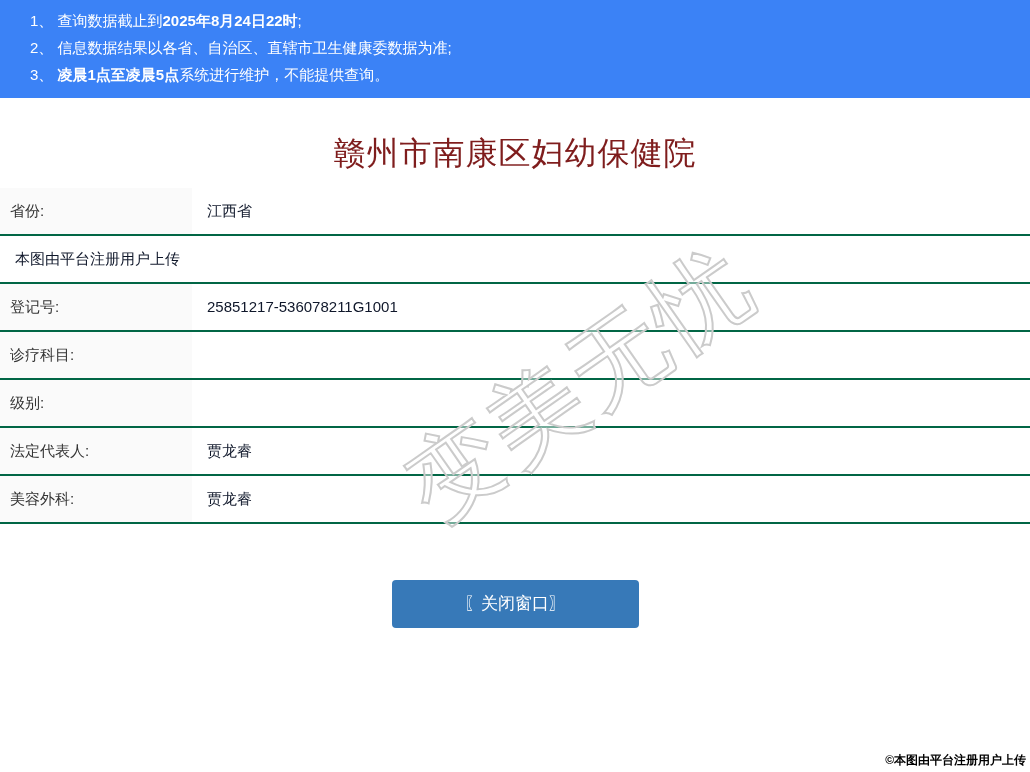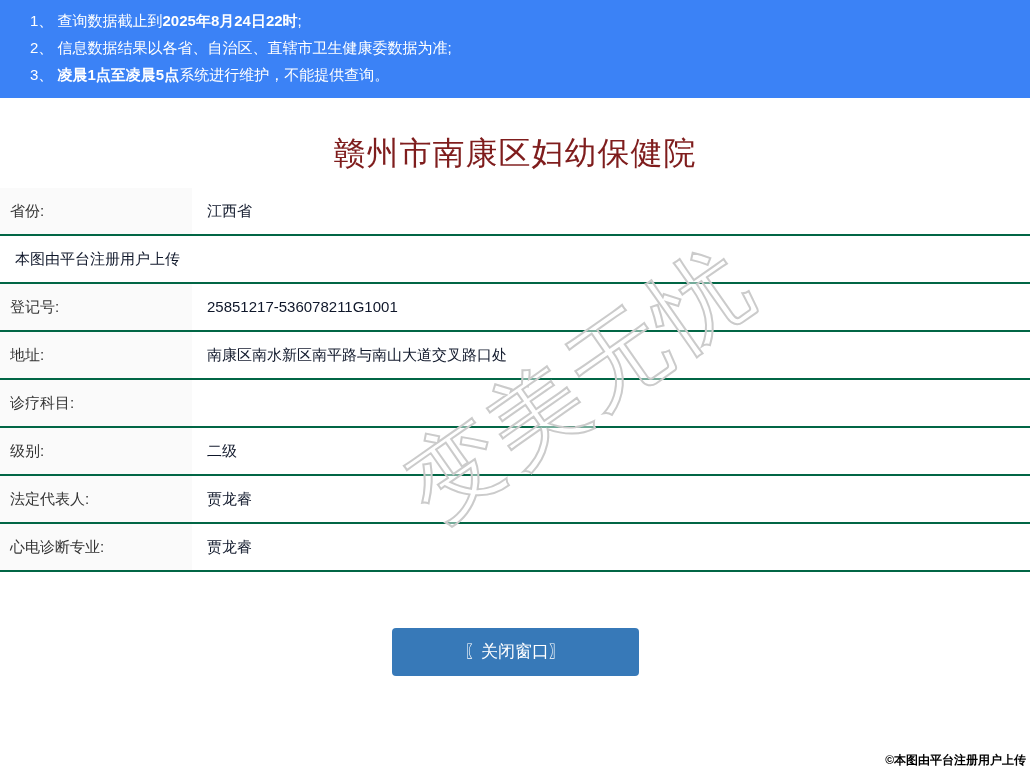--- a/index.html
+++ b/index.html
@@ -122,36 +122,31 @@
     <div class="info-value">江西省</div>
   </div>
   <div class="info-row">
     <div class="info-value">本图由平台注册用户上传</div>
   </div>
   <div class="info-row">
     <div class="info-label">登记号:</div>
     <div class="info-value">25851217-536078211G1001</div>
   </div>
   <div class="info-row">
-    <div class="info-label">地址:</div>
-    <div class="info-value">南康区南水新区南平路与南山大道交叉路口处</div>
-  </div>
-  <div class="info-row">
     <div class="info-label">诊疗科目:</div>
   </div>
   <div class="info-row">
     <div class="info-label">级别:</div>
-    <div class="info-value">二级</div>
   </div>
   <div class="info-row">
     <div class="info-label">法定代表人:</div>
     <div class="info-value">贾龙睿</div>
   </div>
   <div class="info-row">
-    <div class="info-label">心电诊断专业:</div>
+    <div class="info-label">美容外科:</div>
     <div class="info-value">贾龙睿</div>
   </div>
 </div>
 
 <div class="btn-wrap">
   <button class="close-btn">〖关闭窗口〗</button>
 </div>
 
 <div class="watermark">变美无忧</div>
 

